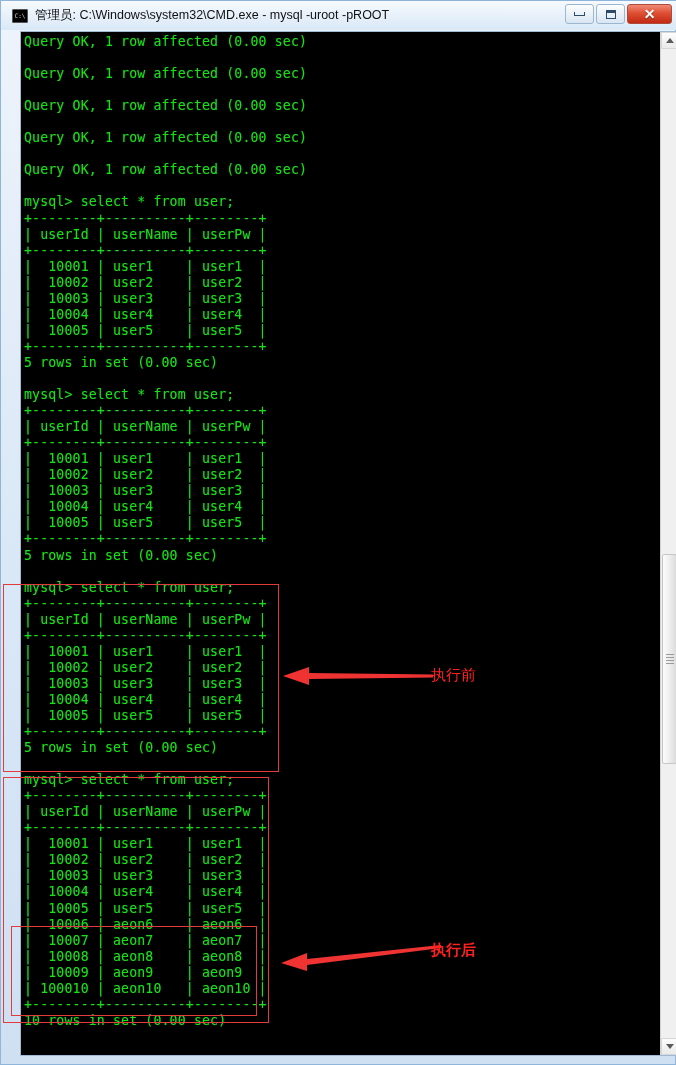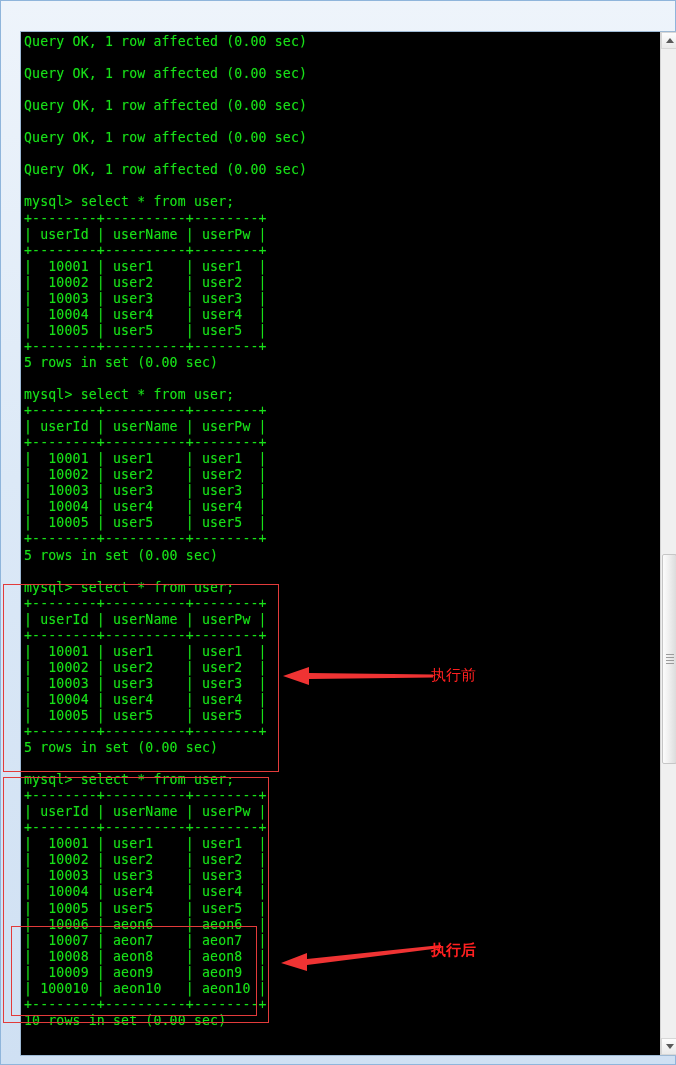--- a/index.html
+++ b/index.html
@@ -112,20 +112,38 @@
     position: absolute; color: #ff2020; font-size: 15px;
     font-family: "DejaVu Sans", sans-serif;
     white-space: nowrap;
   }
 </style>
 </head>
 <body>
 
 <div id="window">
 
+  <div id="titlebar">
+    <div id="cmd-icon">C:\</div>
+    <div id="title-text">管理员: C:\Windows\system32\CMD.exe - mysql  -uroot -pROOT</div>
+
+    <div id="win-controls">
+      <div class="winbtn">
+        <span class="minglyph"></span>
+      </div>
+      <div class="winbtn">
+        <span class="maxglyph">
+            <i></i>
+          </span>
+      </div>
+      <div class="winbtn close">
+        <span class="closeglyph">✕</span>
+      </div>
+    </div>
+  </div>
 
   <div id="term-frame">
     <div id="term">
       <pre id="term-text">Query OK, 1 row affected (0.00 sec)
 
 Query OK, 1 row affected (0.00 sec)
 
 Query OK, 1 row affected (0.00 sec)
 
 Query OK, 1 row affected (0.00 sec)

